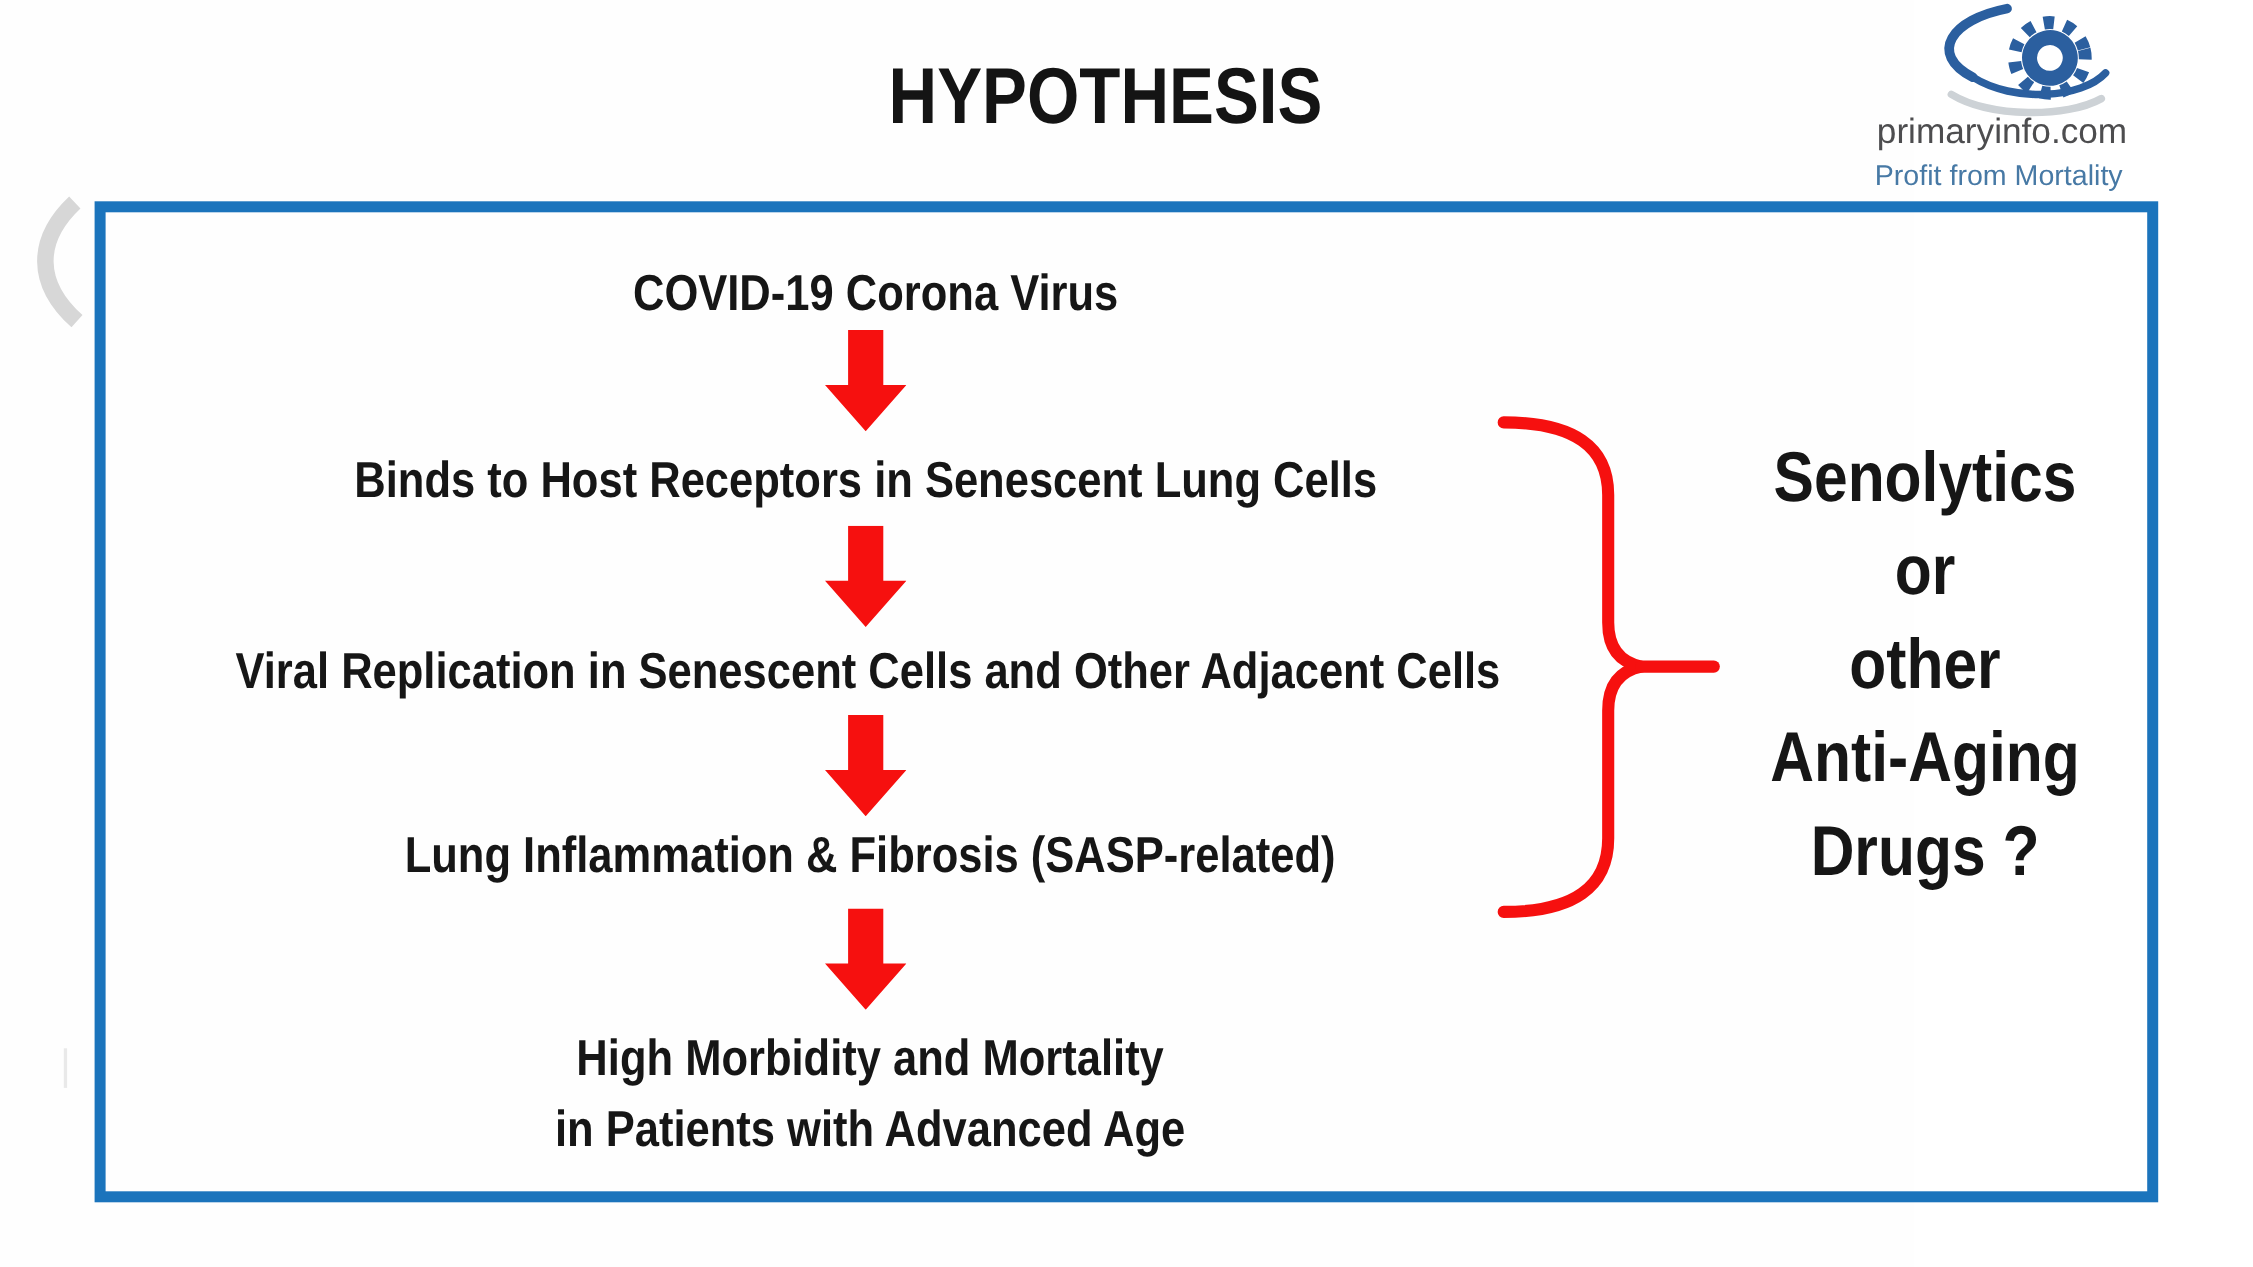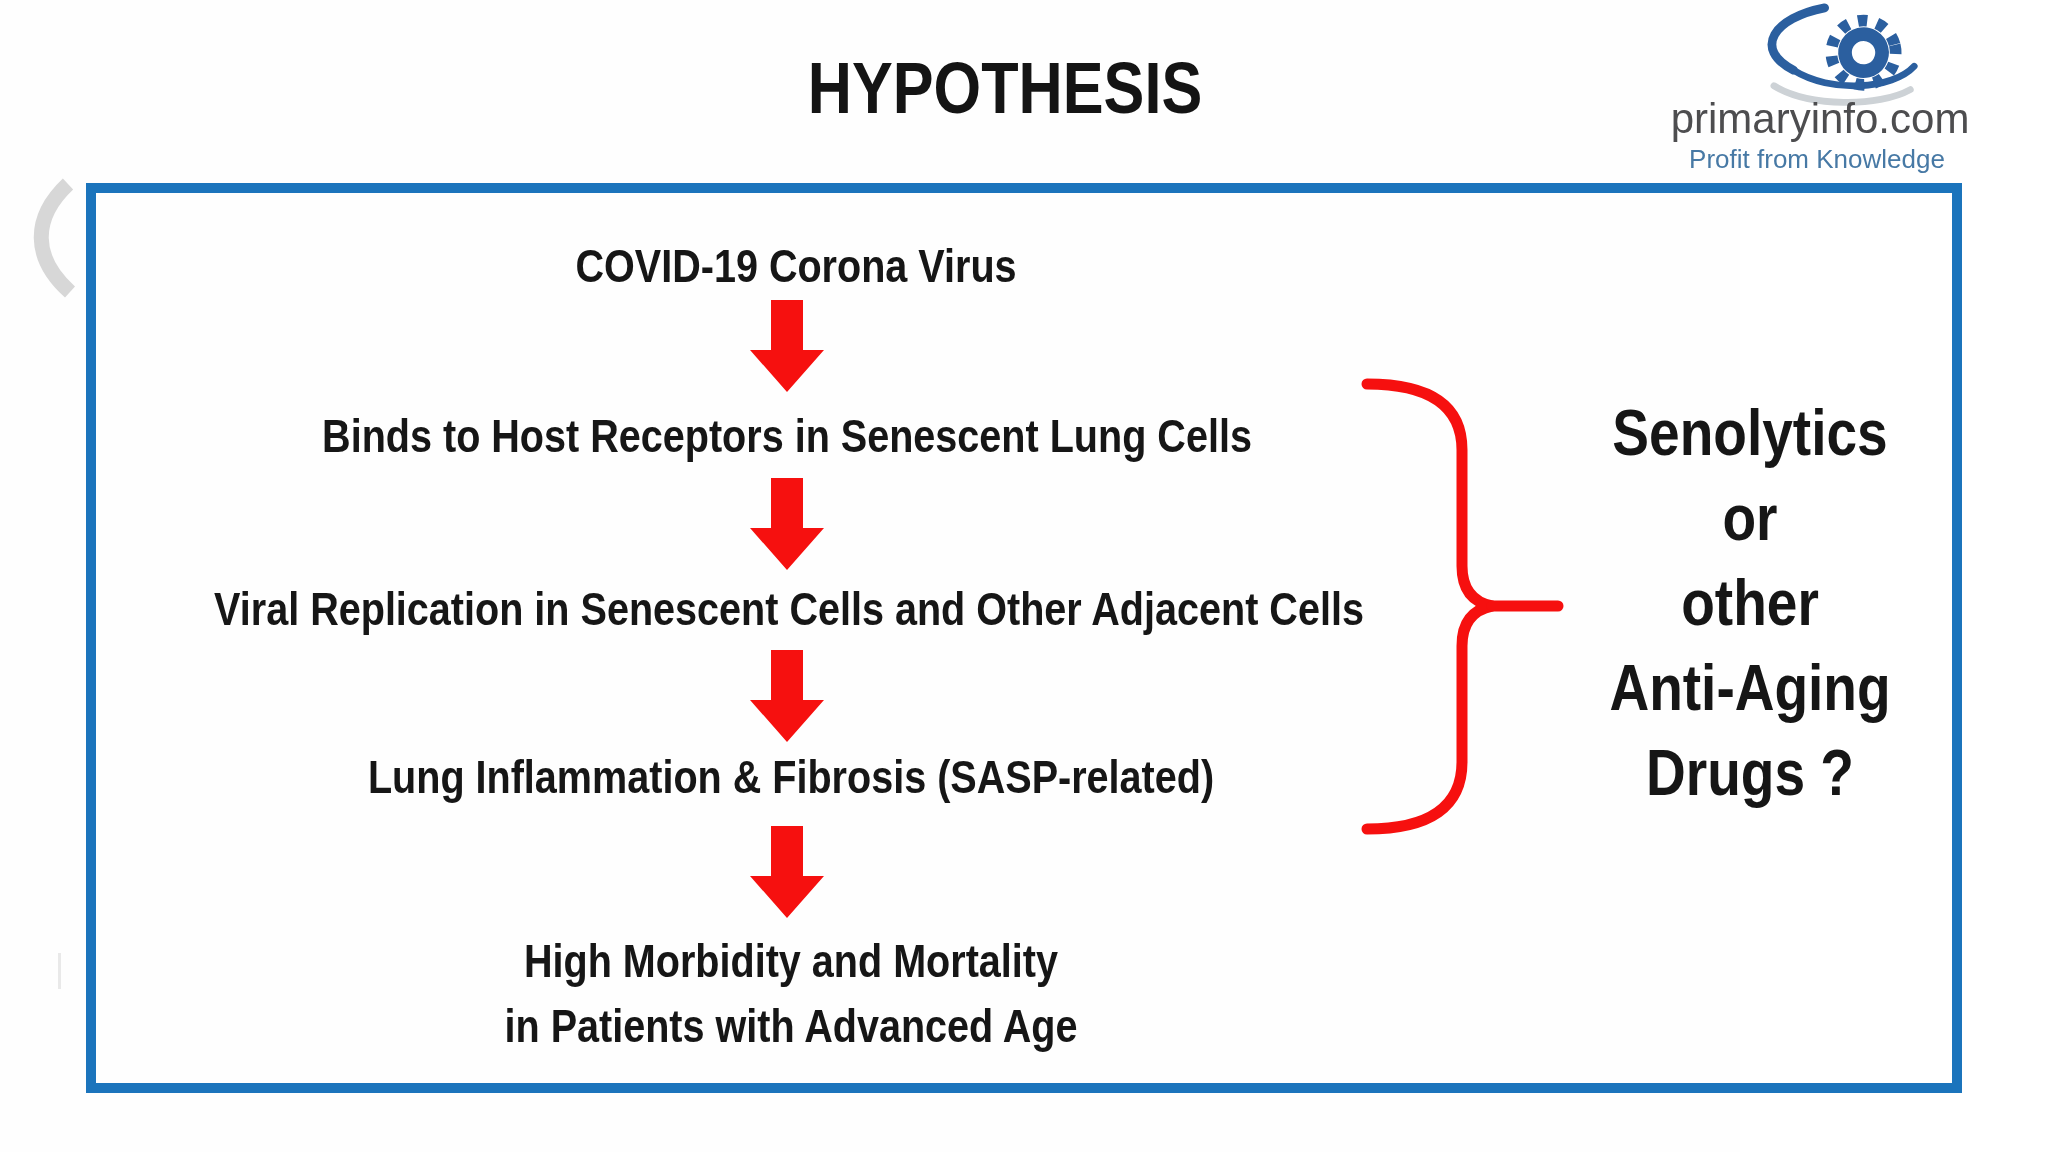--- a/index.html
+++ b/index.html
@@ -33,21 +33,21 @@
 
   
   .logo-mark { position: absolute; left: 1742px; top: 2px; width: 210px; height: 112px; }
   .swoosh-navy { fill: none; stroke: var(--logo-navy, #2b5f9f); stroke-width: 9; stroke-linecap: round; }
   .swoosh-navy2 { fill: none; stroke: var(--logo-navy, #2b5f9f); stroke-width: 7; stroke-linecap: round; }
   .swoosh-gray { fill: none; stroke: #cdd2d6; stroke-width: 7; stroke-linecap: round; }
   .gear-teeth { fill: none; stroke: var(--logo-navy, #2b5f9f); stroke-width: 12; stroke-dasharray: 9.5 10.2; }
   .gear-body  { fill: none; stroke: var(--logo-navy, #2b5f9f); stroke-width: 14; }
   .logo-name {
     position: absolute; left: 1820px; top: 99px;
-    font-size: 42px; line-height: 40px; font-weight: 500;
+    font-size: 32px; line-height: 40px; font-weight: 500;
     color: var(--logo-gray-text, #4d4d4f);
     white-space: nowrap; transform: translateX(-50%);
   }
   .logo-tagline {
     position: absolute; left: 1817px; top: 145px;
     font-size: 26px; line-height: 28px; font-weight: 500;
     color: var(--logo-tagline-blue, #4779a5);
     white-space: nowrap; transform: translateX(-50%);
   }
 
@@ -129,21 +129,21 @@
   <svg class="logo-mark" viewBox="0 0 210 115" aria-hidden="true">
     <path class="swoosh-gray" d="M30 86 C 66 108, 138 108, 170 90"></path>
     <path class="swoosh-navy" d="M82 6 C 30 16, 8 48, 50 70"></path>
     <path class="swoosh-navy2" d="M50 70 C 88 94, 152 90, 174 66"></path>
     <g transform="rotate(-14 122 52)">
       <circle class="gear-teeth" cx="122" cy="52" r="33"></circle>
       <circle class="gear-body" cx="122" cy="52" r="19"></circle>
     </g>
   </svg>
   <div class="logo-name">primaryinfo.com</div>
-  <div class="logo-tagline">Profit from Knowledge</div>
+  <div class="logo-tagline">Profit from Mortality</div>
 
   <svg class="crescent" viewBox="0 0 52 122" aria-hidden="true">
     <path d="M44 8 C 8 42, 8 82, 46 116"></path>
   </svg>
   <div class="faint-tick"></div>
 
   <div class="flow-box"></div>
 
   <div class="step s0">COVID-19 Corona Virus</div>
   <svg class="arrow a0" viewBox="0 0 74 92" aria-hidden="true">

